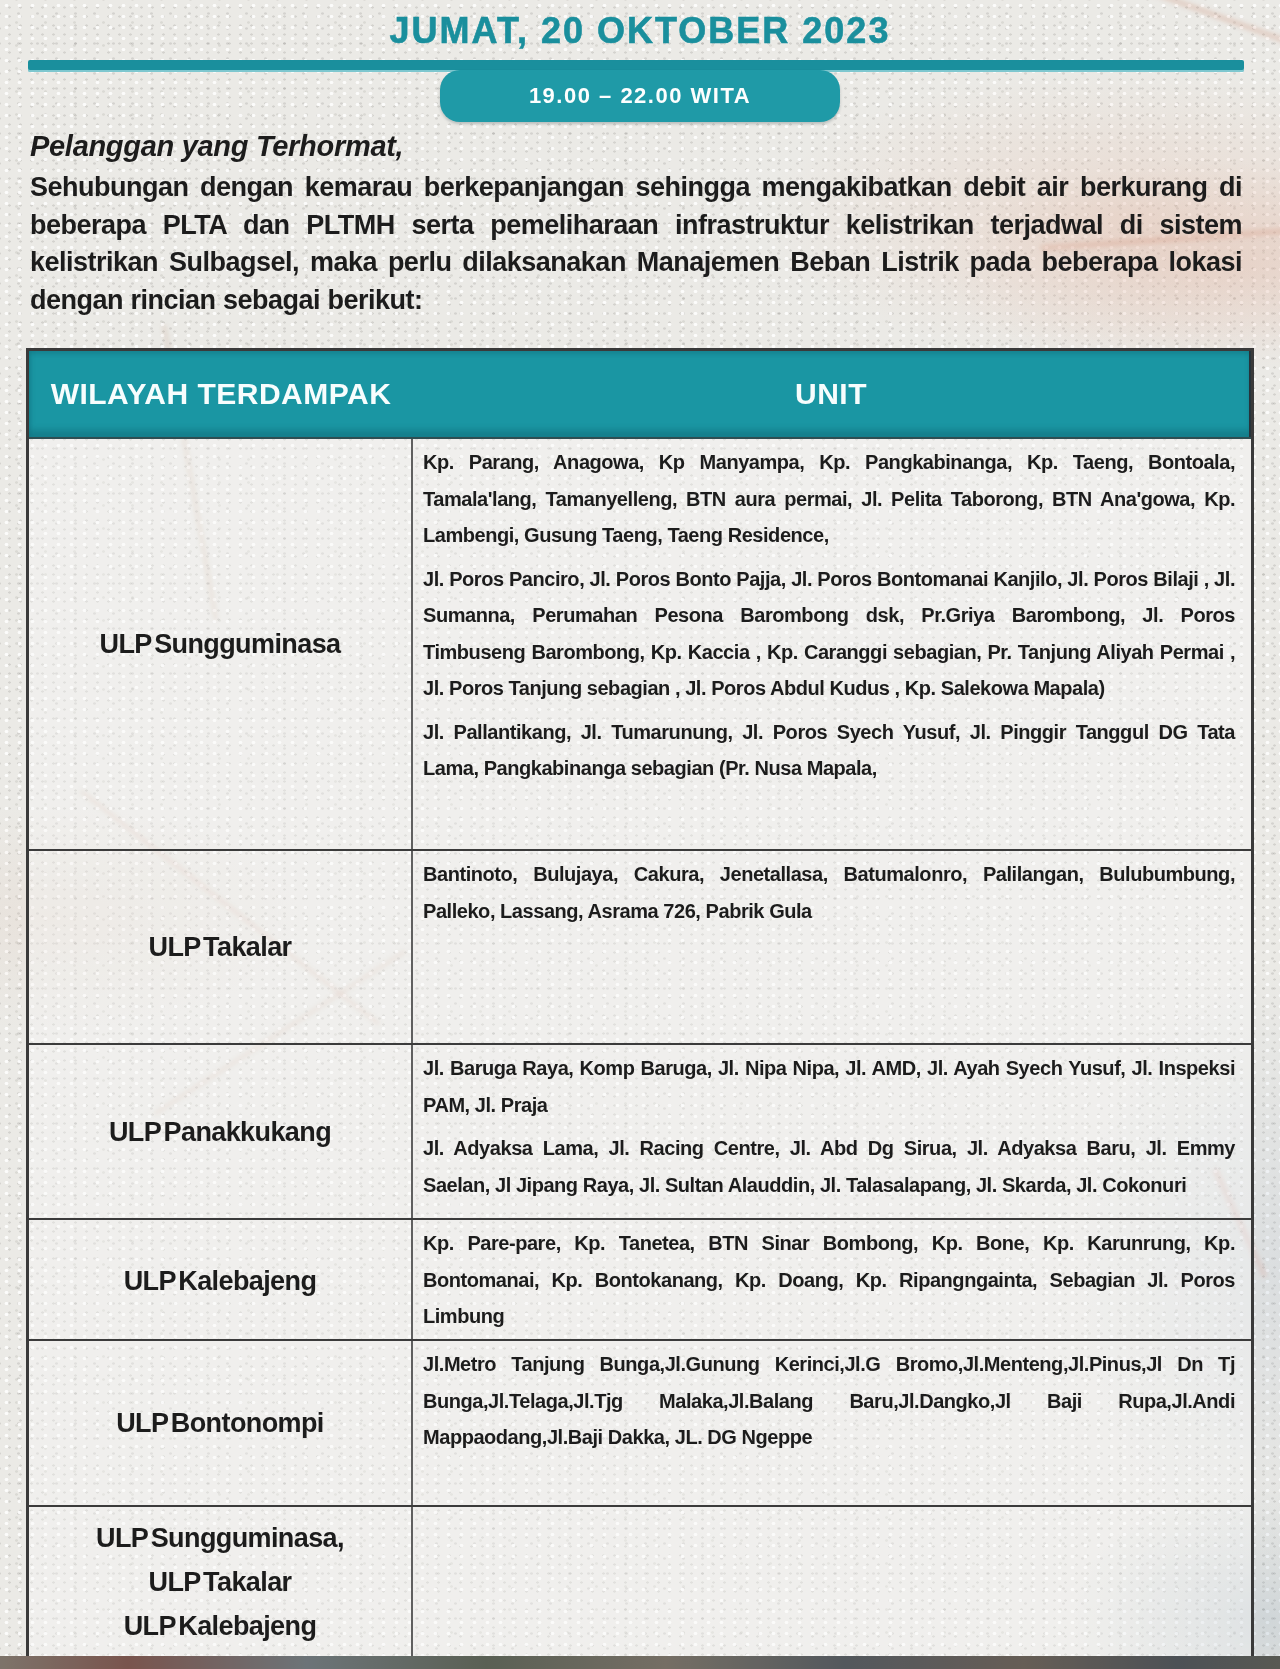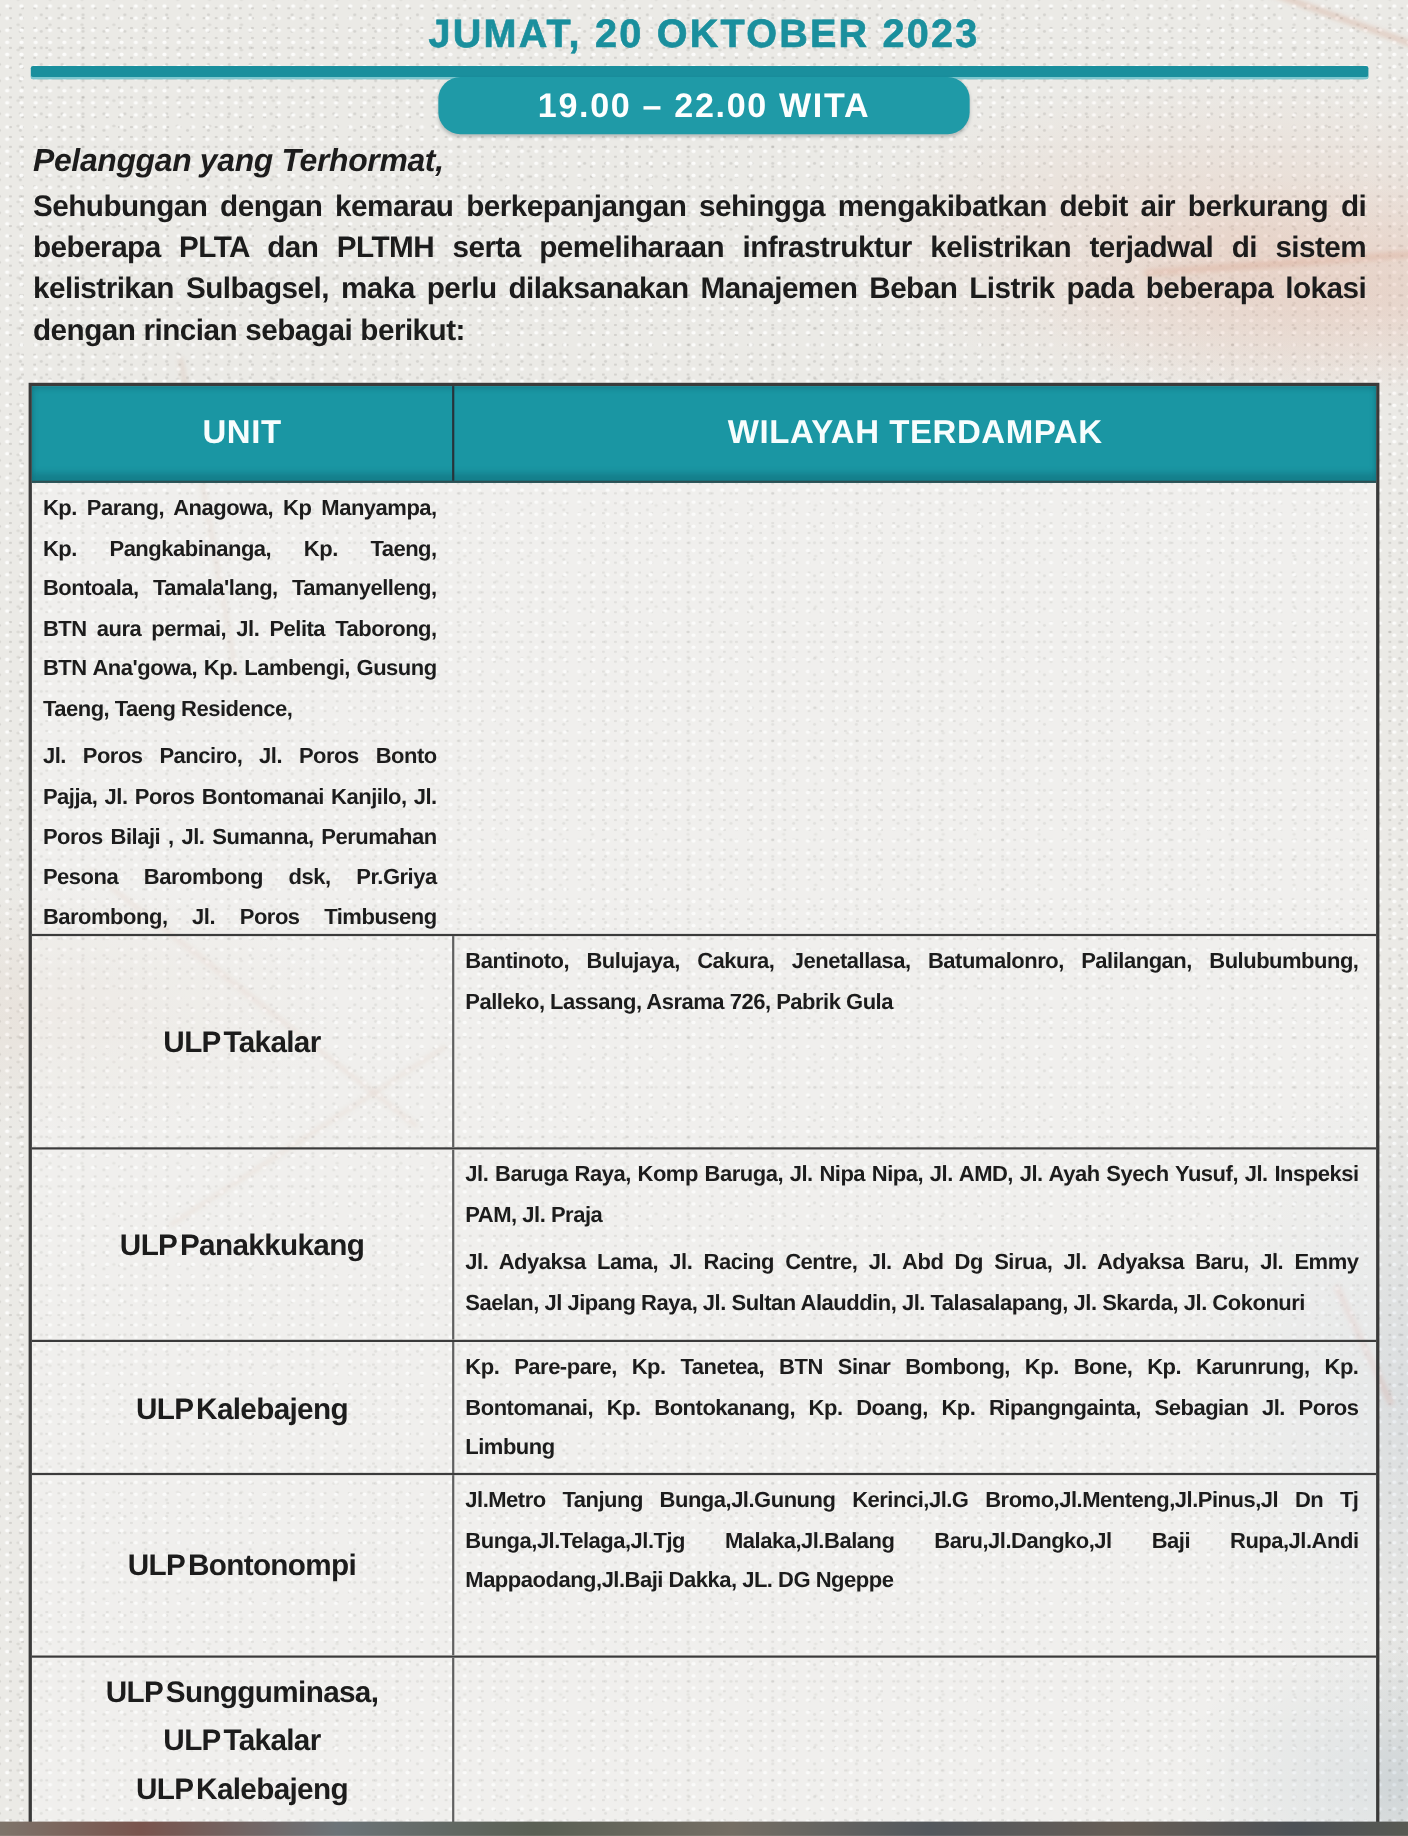--- a/index.html
+++ b/index.html
@@ -35,24 +35,24 @@
     position:absolute;top:10px;left:0;width:100%;
     text-align:center;font-size:36px;font-weight:800;letter-spacing:2px;
     color:var(--accent,#1a8f9d);
     -webkit-text-stroke:0.6px var(--accent,#1a8f9d);
   }
   .rule{position:absolute;top:60px;left:28px;width:1216px;height:12px;
     background:var(--accent,#1a8f9d);border-radius:2px;
     box-shadow:0 -2px 0 rgba(210,245,248,0.55) inset;}
   .badge{
     position:absolute;top:70px;left:50%;transform:translateX(-50%);
-    width:483px;height:52px;border-radius:20px;
+    width:400px;height:52px;border-radius:20px;
     background:var(--badge,#1f9aa7);
     display:flex;align-items:center;justify-content:center;
-    color:#fdfefe;font-size:31px;font-weight:800;letter-spacing:1.5px;
+    color:#fdfefe;font-size:22px;font-weight:800;letter-spacing:1.5px;
     box-shadow:0 2px 3px rgba(40,60,62,0.25);
   }
   .salutation{
     position:absolute;top:130px;left:30px;margin:0;
     font-size:29px;font-weight:800;letter-spacing:-0.3px;font-style:italic;
   }
   .intro{
     position:absolute;top:169px;left:30px;width:1212px;margin:0;
     font-size:27px;font-weight:700;line-height:37.5px;
     text-align:justify;letter-spacing:-0.5px;word-spacing:0.5px;
@@ -124,25 +124,28 @@
 
   <div class="title">JUMAT, 20 OKTOBER 2023</div>
   <div class="rule"></div>
   <div class="badge">19.00 – 22.00 WITA</div>
 
   <p class="salutation">Pelanggan yang Terhormat,</p>
   <p class="intro">Sehubungan dengan kemarau berkepanjangan sehingga mengakibatkan debit air berkurang di beberapa PLTA dan PLTMH serta pemeliharaan infrastruktur kelistrikan terjadwal di sistem kelistrikan Sulbagsel, maka perlu dilaksanakan Manajemen Beban Listrik pada beberapa lokasi dengan rincian sebagai berikut:</p>
 
   <div class="imp-table">
     <div class="thead">
+      <div class="th">WILAYAH TERDAMPAK</div>
       <div class="th th-unit">UNIT</div>
-      <div class="th">WILAYAH TERDAMPAK</div>
     </div>
     <div id="tbody">
         <div class="trow row-0">
+          <div class="unit-cell">
+            <div class="unit-line">ULP Sungguminasa</div>
+          </div>
           <div class="areas-cell">
             <p class="areas-par">Kp. Parang, Anagowa, Kp Manyampa, Kp. Pangkabinanga, Kp. Taeng, Bontoala, Tamala'lang, Tamanyelleng, BTN aura permai, Jl. Pelita Taborong, BTN Ana'gowa, Kp. Lambengi, Gusung Taeng, Taeng Residence,</p>
             <p class="areas-par">Jl. Poros Panciro, Jl. Poros Bonto Pajja, Jl. Poros Bontomanai Kanjilo, Jl. Poros Bilaji , Jl. Sumanna, Perumahan Pesona Barombong dsk, Pr.Griya Barombong, Jl. Poros Timbuseng Barombong, Kp. Kaccia , Kp. Caranggi sebagian, Pr. Tanjung Aliyah Permai , Jl. Poros Tanjung sebagian , Jl. Poros Abdul Kudus , Kp. Salekowa Mapala)</p>
             <p class="areas-par">Jl. Pallantikang, Jl. Tumarunung, Jl. Poros Syech Yusuf, Jl. Pinggir Tanggul DG Tata Lama, Pangkabinanga sebagian (Pr. Nusa Mapala,</p>
           </div>
         </div>
         <div class="trow row-1">
           <div class="unit-cell">
             <div class="unit-line">ULP Takalar</div>
           </div>

